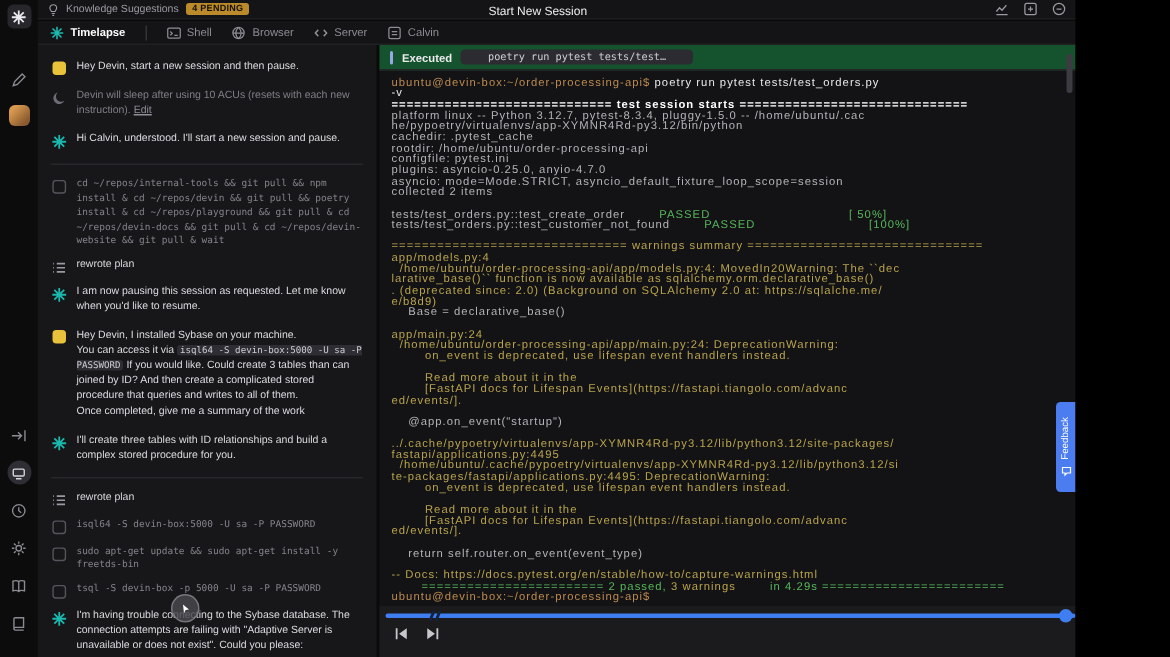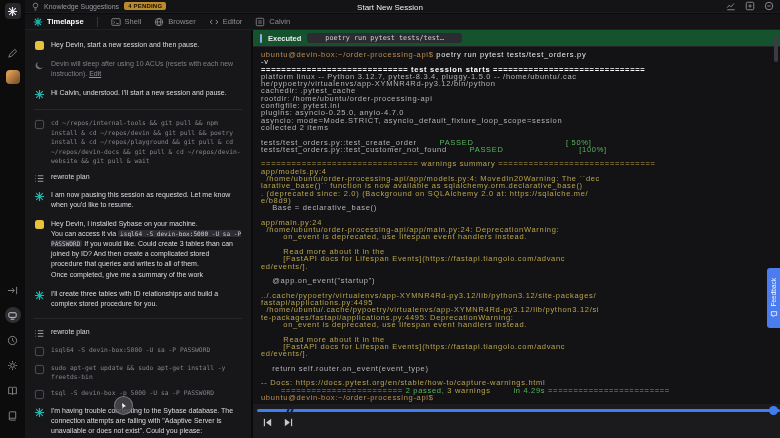--- a/index.html
+++ b/index.html
@@ -1,16 +1,16 @@
 <!DOCTYPE html>
 <html><head>
 <meta charset="utf-8">
 <style>
   html,body{margin:0;padding:0;background:#000;}
-  .app{position:relative;width:780px;height:438px;background:#0a0a0b;font-family:"Liberation Sans",sans-serif;color:#e4e4e7;overflow:hidden;}
+  .app{position:relative;width:717px;height:438px;background:#0a0a0b;font-family:"Liberation Sans",sans-serif;color:#e4e4e7;overflow:hidden;}
 
   
   .rail{position:absolute;left:0;top:0;width:25px;height:438px;background:#0c0c0d;display:flex;flex-direction:column;align-items:center;padding:3px 0 6px;box-sizing:border-box;z-index:6;}
   .rail .spacer{flex:1;}
   .rail-btn{width:16px;height:16px;display:flex;align-items:center;justify-content:center;color:#8b8b93;margin-bottom:9px;}
   .rail-btn.logo{background:#26262b;border-radius:4px;color:#e9e9f0;margin-bottom:26px;}
   .rail-btn.avatar{background:linear-gradient(135deg,#d99a4e 20%,#8a5a30 80%);border-radius:4px;width:14px;height:14px;}
   .rail-btn.active{background:#2e2e34;border-radius:50%;color:#d6d6dc;}
   .icn{display:inline-flex;width:11px;height:11px;}
   .icn svg{width:100%;height:100%;}
@@ -213,21 +213,21 @@
           </svg>
         </span>
         <span>Browser</span>
       </div>
       <div class="tab">
         <span class="icn">
           <svg viewBox="0 0 12 12" fill="none" stroke="currentColor" stroke-width="1.2">
             <path d="M3.8 3.5L1.5 6l2.3 2.5M8.2 3.5L10.5 6 8.2 8.5"></path>
           </svg>
         </span>
-        <span>Editor</span>
+        <span>Server</span>
       </div>
       <div class="tab">
         <span class="icn">
           <svg viewBox="0 0 12 12" fill="none" stroke="currentColor" stroke-width="1">
             <rect x="1.5" y="1.5" width="9" height="9" rx="1.5"></rect>
             <path d="M3.8 4.8h4.4M3.8 7.2h4.4"></path>
           </svg>
         </span>
         <span>Calvin</span>
       </div>

